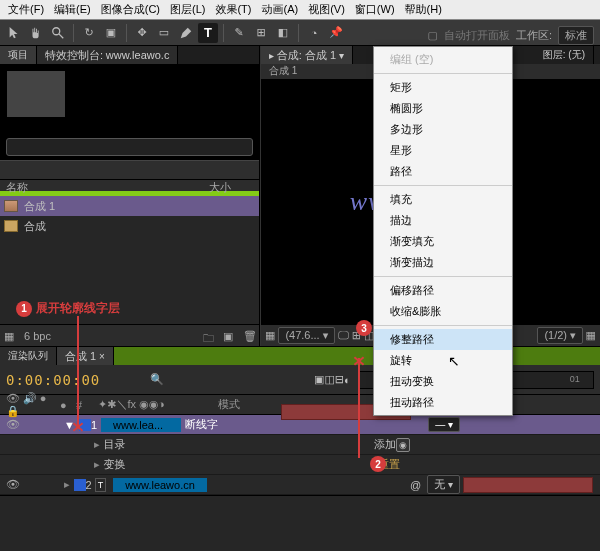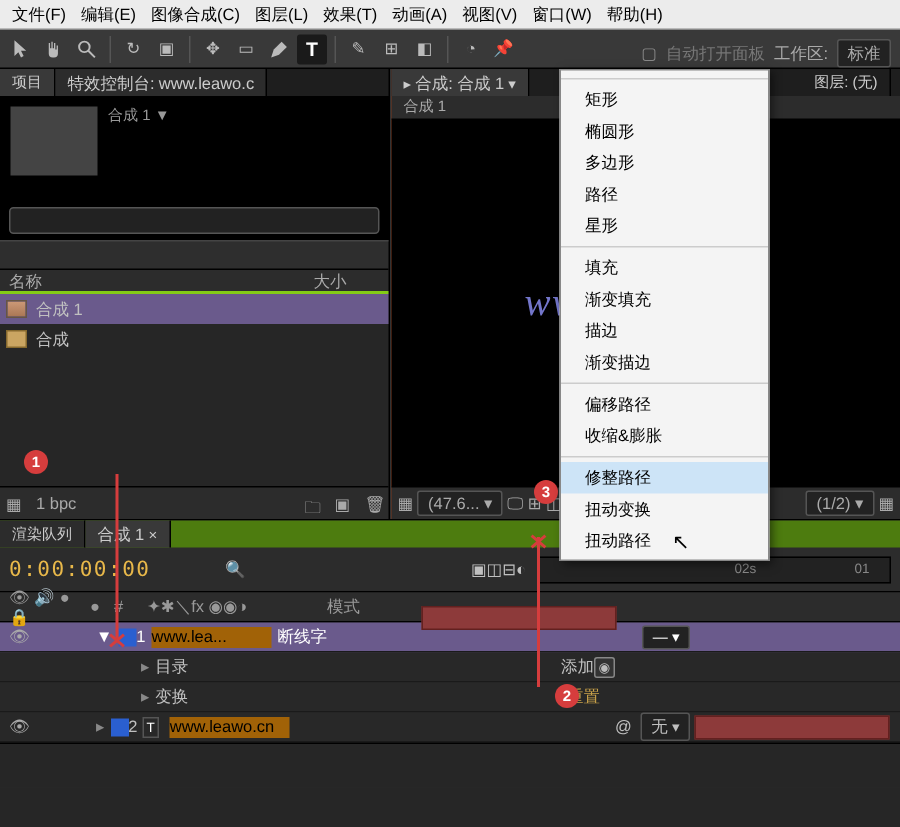--- a/index.html
+++ b/index.html
@@ -15,21 +15,21 @@
   .left-col{width:260px;display:flex;flex-direction:column;background:#000000;border-right:1px solid #000}
   .tabs{display:flex;background:#1e1e1e;height:18px}
   .tab{padding:2px 8px;background:#2c2c2c;color:#ccc;border-right:1px solid #000;font-size:10px}
   .tab.active{background:#393939}
   .proj-preview{height:70px;display:flex;padding:6px;gap:6px}
   .thumb{width:60px;height:48px;background:#444;border:1px solid #000}
   .proj-info{flex:1;color:#999;font-size:10px}
   .search{margin:4px 6px;display:flex}
   .search input{flex:1;background:#222;border:1px solid #555;height:18px;padding:0 14px 0 4px;color:#ccc;border-radius:3px}
   .folder-row{height:20px;background:#2e2e2e;border-top:1px solid #444;border-bottom:1px solid #000}
-  .proj-headers{display:flex;background:#2c2c2c;height:16px;border-bottom:2px solid #84cc16;font-size:10px;color:#aaa}
+  .proj-headers{display:flex;background:#2c2c2c;height:16px;border-bottom:5px solid #84cc16;font-size:10px;color:#aaa}
   .proj-headers span:first-child{flex:1;padding-left:6px}
   .proj-headers span:last-child{width:50px}
   .proj-list{flex:1;background:#262626}
   .proj-item{display:flex;align-items:center;height:20px;padding:0 4px;gap:6px}
   .proj-item.sel{background:#6a5a8c}
   .comp-icon{width:14px;height:12px;background:linear-gradient(#c97,#a75);border:1px solid #654}
   .fold-icon{width:14px;height:12px;background:#caa562;border:1px solid #86692e}
   .proj-footer{height:22px;display:flex;align-items:center;padding:0 4px;gap:8px;background:#2c2c2c;border-top:1px solid #000;color:#aaa}
   .right-col{flex:1;display:flex;flex-direction:column;background:#c2410c;border-left:1px solid #333}
   .label-row{background:#2c2c2c;height:16px;padding:0 8px;font-size:10px;color:#aaa;border-bottom:1px solid #000}
@@ -44,21 +44,21 @@
   .tl-ruler{flex:1;height:18px;background:#222;border:1px solid #000;margin-left:8px;position:relative}
   .tick{position:absolute;top:2px;font-size:9px;color:#888}
   .tl-headers{display:flex;height:20px;align-items:center;background:#2c2c2c;border-bottom:1px solid #000;font-size:10px;color:#999}
   .tl-headers .eyecol{width:60px;padding-left:6px}
   .tl-headers .bullet{width:16px}
   .tl-headers .num{width:22px}
   .layer-row{display:flex;height:20px;align-items:center;background:#282828;border-bottom:1px solid #1a1a1a;font-size:10px}
   .layer-row .eyecol{width:60px;padding-left:6px;color:#aaa;display:flex;gap:3px}
   .layer-row.sel{background:#6a5a8c;color:#fff}
   .clr-chip{width:12px;height:12px;background:#2a5fd0}
-  .layer-name{background:#a16207;color:#000;padding:1px 0;margin:0 4px;min-width:80px}
+  .layer-name{background:#0369a1;color:#000;padding:1px 12px;margin:0 4px;min-width:80px}
   .twirl{color:#888;margin:0 4px}
   .clip{position:absolute;height:16px;background:#8d3a3a;border:1px solid #63201f}
   .annot{position:absolute;display:flex;align-items:center;gap:4px;z-index:30;pointer-events:none}
   .red-circ{width:16px;height:16px;border-radius:50%;background:#d63d3d;color:#fff;display:flex;align-items:center;justify-content:center;font-size:10px;font-weight:bold}
   .red-txt{color:#d63d3d;font-weight:bold;font-size:12px}
   .red-arrow{position:absolute;background:#d63d3d;z-index:29}
   .ctx-menu{position:absolute;background:#f4f4f4;color:#000;border:1px solid #888;box-shadow:2px 2px 6px rgba(0,0,0,.5);z-index:50;font-size:12px;padding:2px 0;width:140px}
   .ctx-menu .mi{padding:3px 16px;white-space:nowrap}
   .ctx-menu .mi.dis{color:#aaa}
   .ctx-menu .mi.hi{background:#cde4f7}
@@ -132,21 +132,20 @@
 
 <div class="workspace-top">
 
   <div class="left-col">
     <div class="tabs">
       <div class="tab active">项目</div>
       <div class="tab"><span>特效控制台:</span> <span>www.leawo.c</span></div>
     </div>
     <div class="proj-preview">
       <div class="thumb"></div>
-      <div class="proj-info">合成 1 ▼</div>
     </div>
     <div class="search">
       <input placeholder="" style="">
     </div>
     <div class="folder-row"></div>
     <div class="proj-headers">
       <span>名称</span>
       <span>大小</span>
     </div>
     <div class="proj-list">
@@ -154,21 +153,21 @@
         <span class="comp-icon"></span>
         <span>合成 1</span>
       </div>
       <div class="proj-item">
         <span class="fold-icon"></span>
         <span>合成</span>
       </div>
     </div>
     <div class="proj-footer">
       <span class="sm-ico">▦</span>
-      <span>1 bpc</span>
+      <span>6 bpc</span>
       <span style="flex:1"></span>
       <span class="sm-ico">🗀</span>
       <span class="sm-ico">▣</span>
       <span class="sm-ico">🗑</span>
     </div>
   </div>
 
   <div class="right-col">
     <div class="tabs">
       <div class="tab active">▸ <span>合成: 合成 1</span> ▾</div>
@@ -267,50 +266,53 @@
     <span class="tl-right-dd"><span>无</span> ▾</span>
     <span style="width:140px;position:relative">
         <span class="clip" style="left:3px;top:-8px;width:130px"></span>
       </span>
   </div>
   <div style="height:30px;background:#262626;border-top:1px solid #000"></div>
 </div>
 
 <div class="annot" style="left:16px;top:300px">
   <span class="red-circ">1</span>
+    <span class="red-txt">展开轮廓线字层</span>
 </div>
 <div class="red-arrow" style="left:77px;top:316px;width:2px;height:112px"></div>
 <div class="red-arrow" style="left:72px;top:426px;width:12px;height:2px;transform:rotate(40deg)"></div>
 <div class="red-arrow" style="left:72px;top:426px;width:12px;height:2px;transform:rotate(-40deg)"></div>
 
 <div class="annot" style="left:370px;top:456px">
     <span class="red-circ">2</span>
   </div>
 <div class="red-arrow" style="left:358px;top:358px;width:2px;height:100px"></div>
 <div class="red-arrow" style="left:353px;top:360px;width:12px;height:2px;transform:rotate(-40deg)"></div>
 <div class="red-arrow" style="left:353px;top:360px;width:12px;height:2px;transform:rotate(40deg)"></div>
 
 <div class="annot" style="left:356px;top:320px">
   <span class="red-circ">3</span>
     <span class="red-txt"><span>单击</span><span>'修整路径'</span></span>
 </div>
 
 <div class="ctx-menu" style="left:373px;top:46px">
+  <div class="mi dis">编组 (空)</div>
   <hr>
   <div class="mi">矩形</div>
   <div class="mi">椭圆形</div>
   <div class="mi">多边形</div>
+  <div class="mi">星形</div>
   <div class="mi">路径</div>
-  <div class="mi">星形</div>
   <hr>
   <div class="mi">填充</div>
+  <div class="mi">描边</div>
   <div class="mi">渐变填充</div>
-  <div class="mi">描边</div>
   <div class="mi">渐变描边</div>
   <hr>
   <div class="mi">偏移路径</div>
   <div class="mi">收缩&amp;膨胀</div>
   <hr>
   <div class="mi hi">修整路径</div>
+  <div class="mi">旋转</div>
   <div class="mi">扭动变换</div>
   <div class="mi">扭动路径</div>
 </div>
 <div class="cursor-arrow" style="left:448px;top:353px">↖</div>
 
 </body></html>

